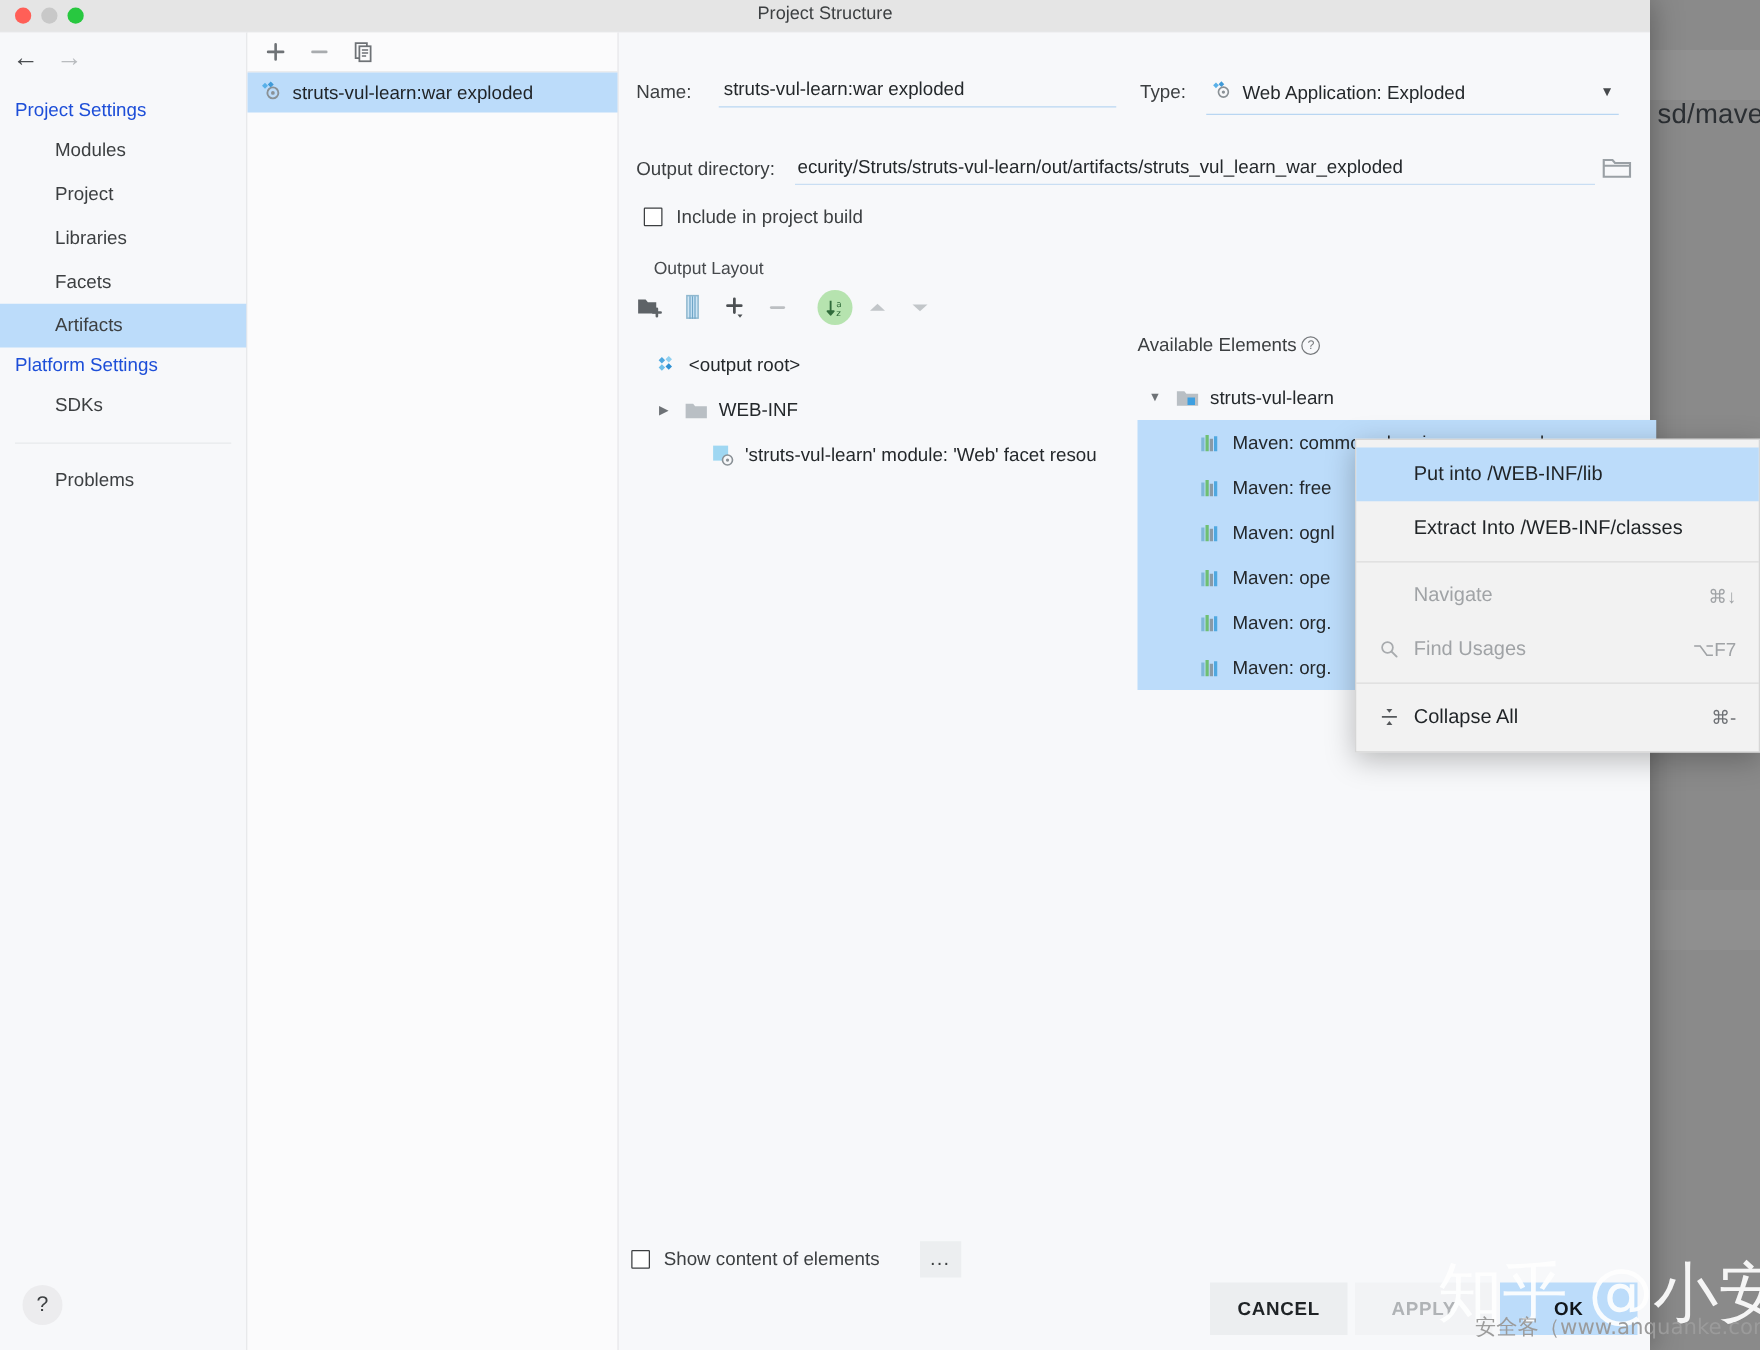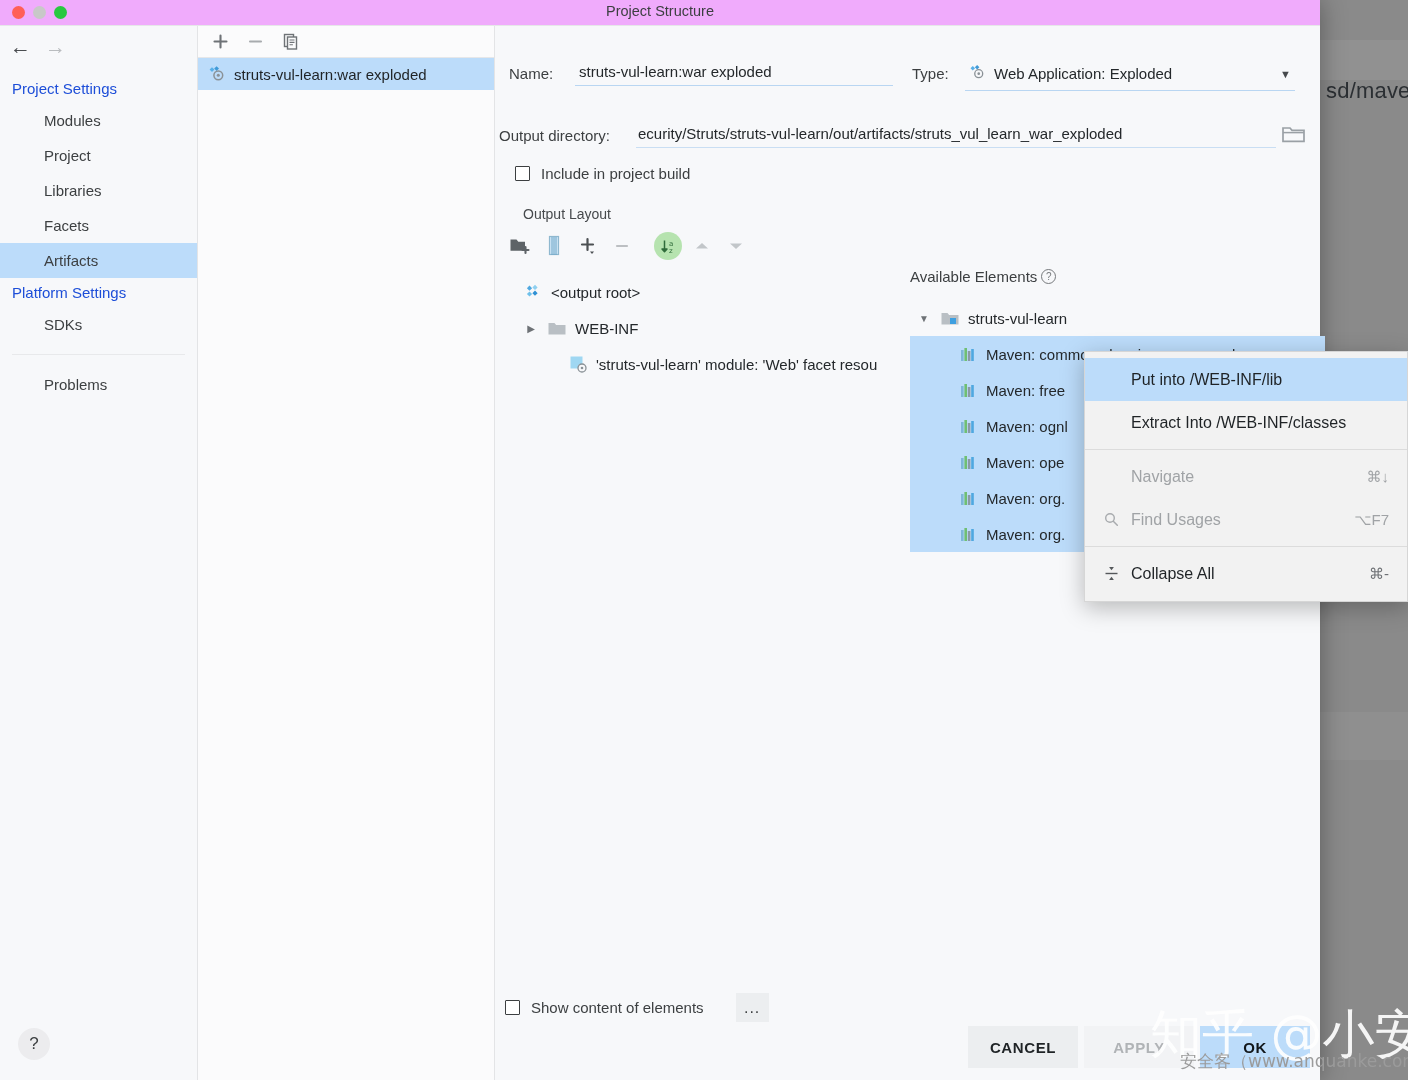--- a/index.html
+++ b/index.html
@@ -30,21 +30,21 @@
 
   
   #dialog {
     position:absolute; left:0; top:0; width:1320px; height:1080px;
     background:#f7f8fa;
     box-shadow: 0 0 24px rgba(0,0,0,.35);
   }
 
   
   #titlebar {
-    position:relative; height:26px; background:#f0abfc;
+    position:relative; height:26px; background:#e5e5e5;
     border-bottom:1px solid #e6e7e9;
   }
   .traffic { position:absolute; top:6px; display:flex; gap:8px; left:12px;}
   .dot { width:13px; height:13px; border-radius:50%; }
   .dot.red{background:#ff5f57;}
   .dot.yellow{background:#c8c8c8;}
   .dot.green{background:#28c840;}
   #title-text {
     position:absolute; left:0; right:0; top:3px; text-align:center;
     font-size:14.5px; color:#3c3f41;
@@ -104,21 +104,21 @@
   #type-label { left:417px; top:39px; }
   #type-combo {
     position:absolute; left:470px; top:34px; width:330px;
     border-bottom:1px solid #b9d6f2;
     display:flex; align-items:center; gap:8px;
     padding:3px 4px 6px 4px; cursor:pointer;
   }
   #type-combo .val { font-size:15px; color:#24282b; flex:1; }
   #type-combo .caret { color:#46494c; font-size:11px; }
 
-  #outdir-label { left:4px; top:101px; }
+  #outdir-label { left:14px; top:101px; }
   #outdir-field {
     position:absolute; left:141px; top:96px; width:640px;
     border:0; border-bottom:1px solid #c9def3; background:transparent;
     font-family:"Liberation Sans", sans-serif; font-size:15px; color:#24282b;
     padding:3px 2px 5px 2px; outline:none;
   }
   #outdir-browse { position:absolute; left:786px; top:97px; cursor:pointer; }
 
   .cbox {
     width:15px; height:15px; border:1.6px solid #3c3f41; background:#fff;

